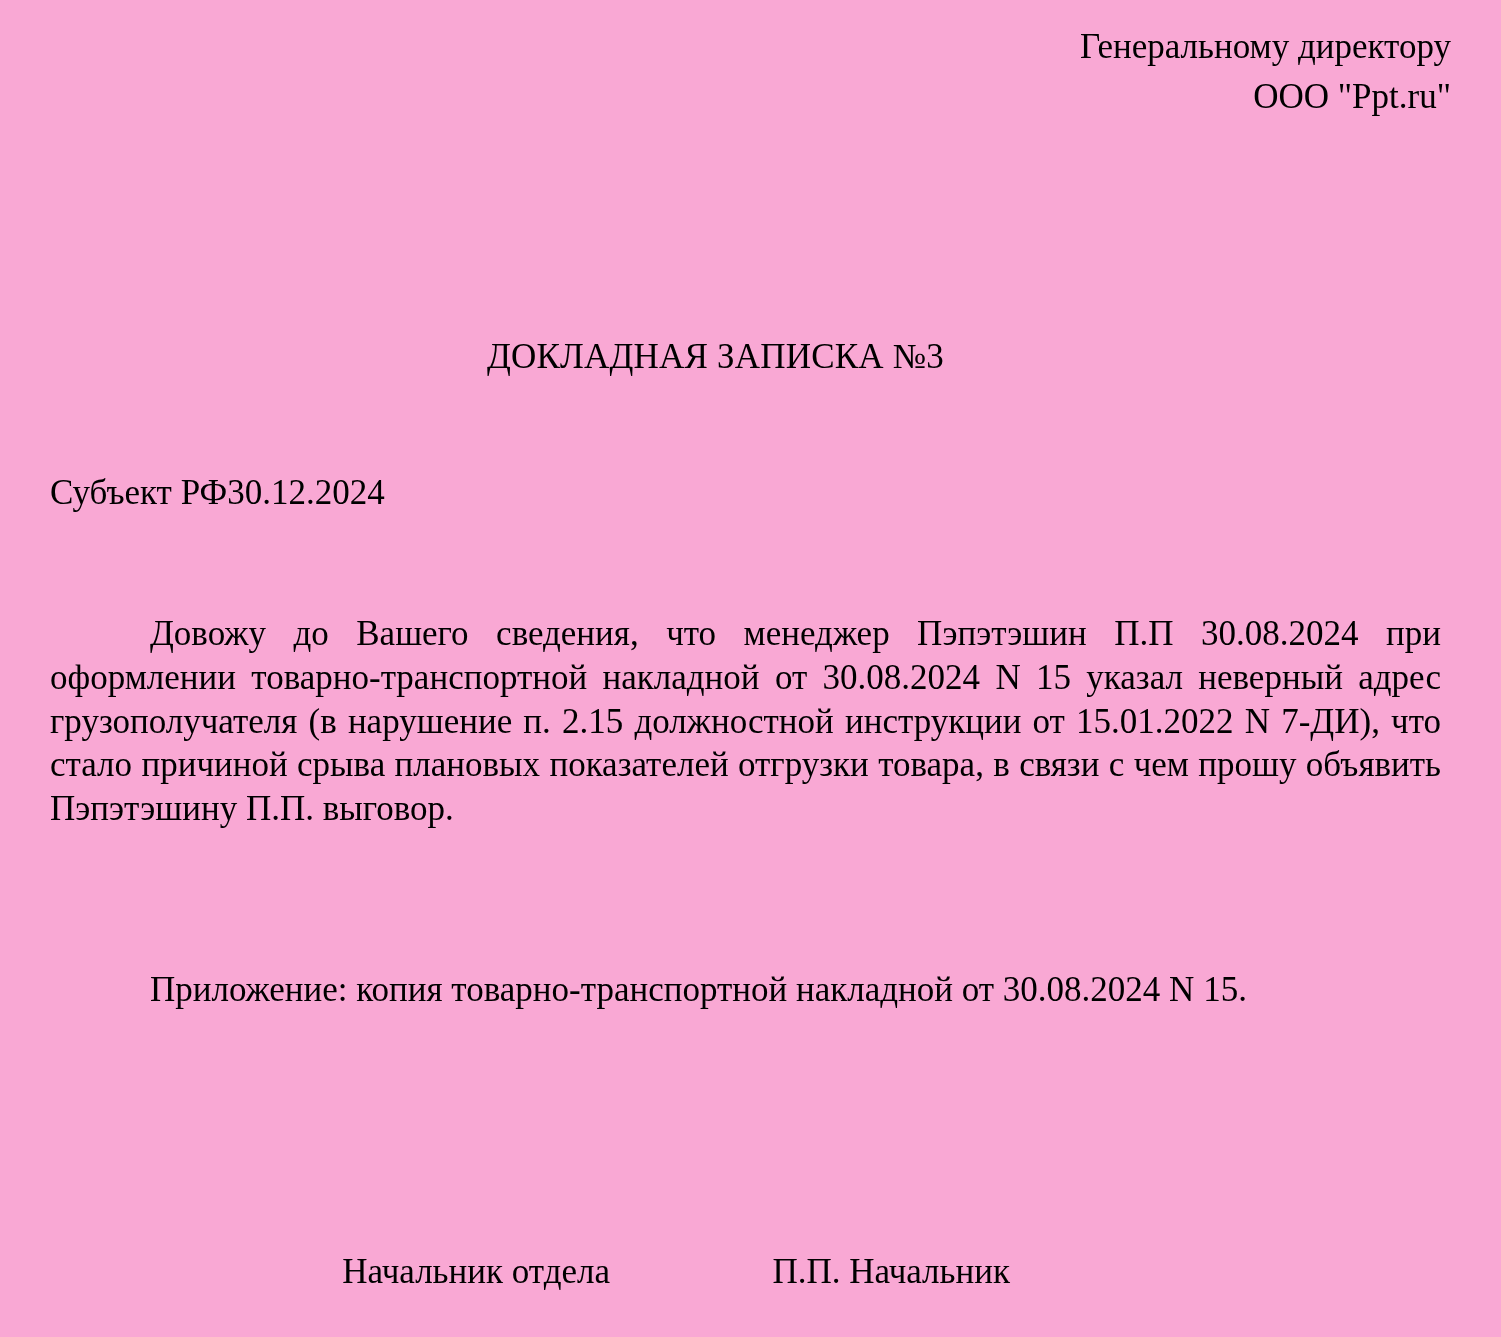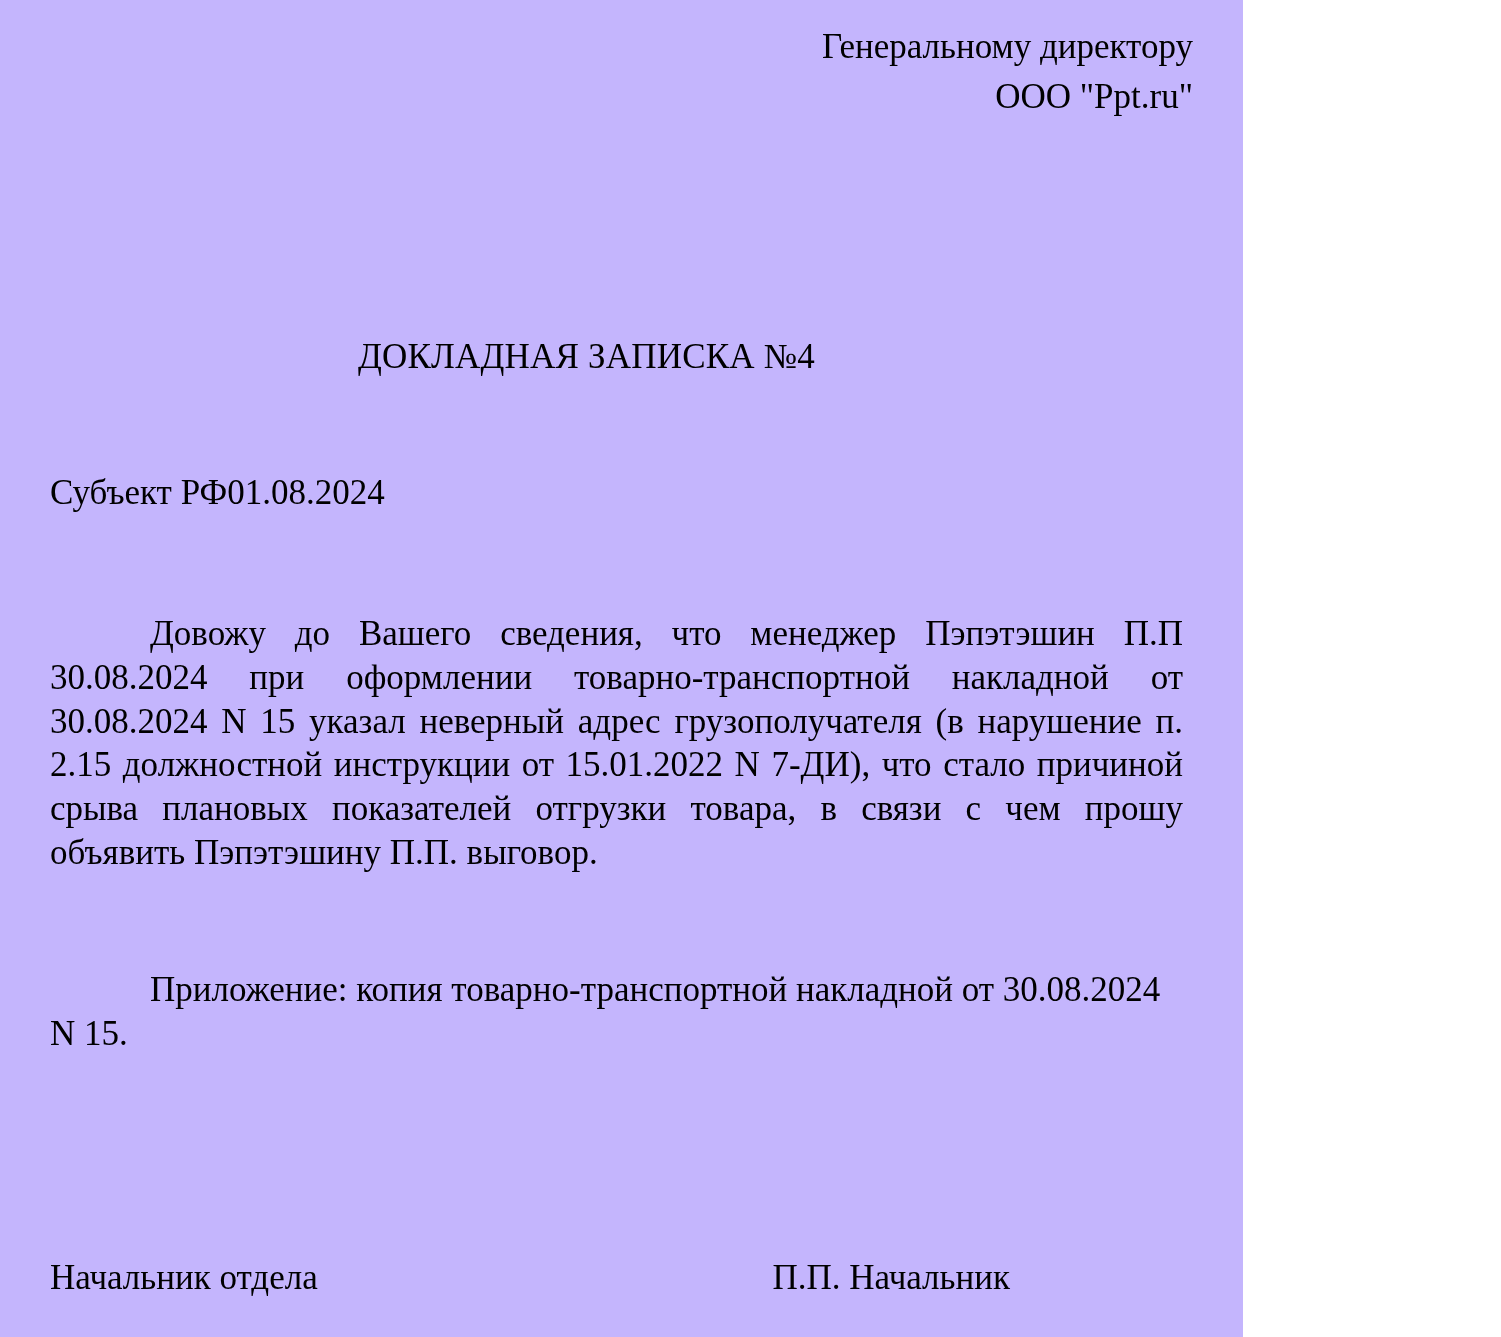--- a/index.html
+++ b/index.html
@@ -7,24 +7,24 @@
     margin: 0;
     padding: 0;
     background: #ffffff;
   }
   body {
     font-family: "Liberation Serif", "DejaVu Serif", serif;
     color: #000000;
   }
   .page {
     position: relative;
-    width: 1243px;
+    width: 1501px;
     height: 1337px;
     box-sizing: border-box;
-    background: #c4b5fd;
+    background: #f9a8d4;
     overflow: hidden;
   }
   .sheet {
     position: absolute;
     left: 50px;
     right: 50px;
     top: 0;
     bottom: 0;
   }
 
@@ -99,22 +99,21 @@
     left: 0;
     right: 0;
     top: 1252px;
     display: flex;
     align-items: baseline;
     font-size: 35px;
   }
   .signature-row .sig-position {
     flex: 0 0 auto;
     width: 560px;
-    text-align: left;
-    margin-top: 6px;
+    text-align: right;
   }
   .signature-row .sig-mark {
     flex: 1 1 auto;
     text-align: center;
     font-style: italic;
     padding-right: 140px;
   }
   .signature-row .sig-name {
     flex: 0 0 auto;
     text-align: right;
@@ -126,25 +125,25 @@
 <body>
 
 <div class="page">
   <div class="sheet">
 
     <div class="addressee">
       <div class="line">Генеральному директору</div>
       <div class="line">ООО "Ppt.ru"</div>
     </div>
 
-    <div class="doc-title">ДОКЛАДНАЯ ЗАПИСКА №4</div>
+    <div class="doc-title">ДОКЛАДНАЯ ЗАПИСКА №3</div>
 
     <div class="meta-row">
       <div class="subject">Субъект РФ</div>
-      <div class="date">01.08.2024</div>
+      <div class="date">30.12.2024</div>
     </div>
 
     <div class="body-text">Довожу до Вашего сведения, что менеджер Пэпэтэшин П.П 30.08.2024 при оформлении товарно-транспортной накладной от 30.08.2024 N 15 указал неверный адрес грузополучателя (в нарушение п. 2.15 должностной инструкции от 15.01.2022 N 7-ДИ), что стало причиной срыва плановых показателей отгрузки товара, в связи с чем прошу объявить Пэпэтэшину П.П. выговор.</div>
 
     <div class="attachment">Приложение: копия товарно-транспортной накладной от 30.08.2024 N 15.</div>
 
     <div class="signature-row">
       <div class="sig-position">Начальник отдела</div>
       <div class="sig-name">П.П. Начальник</div>
     </div>

